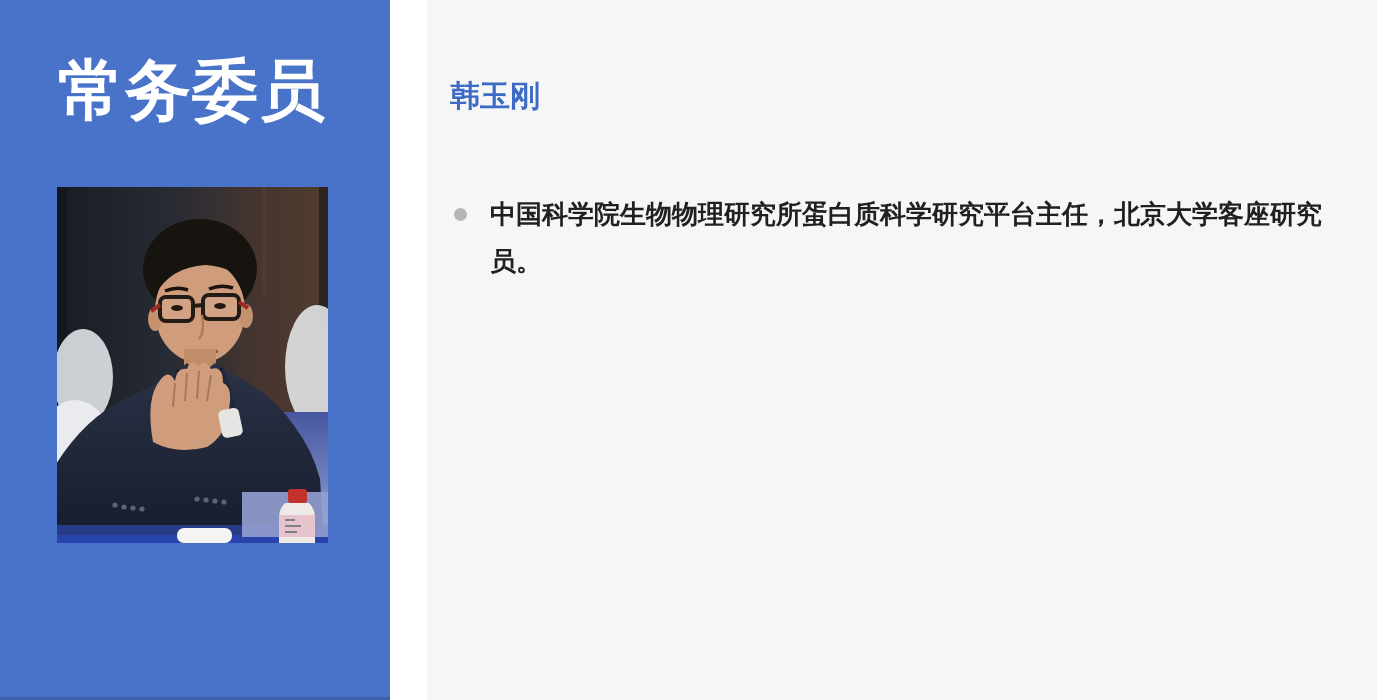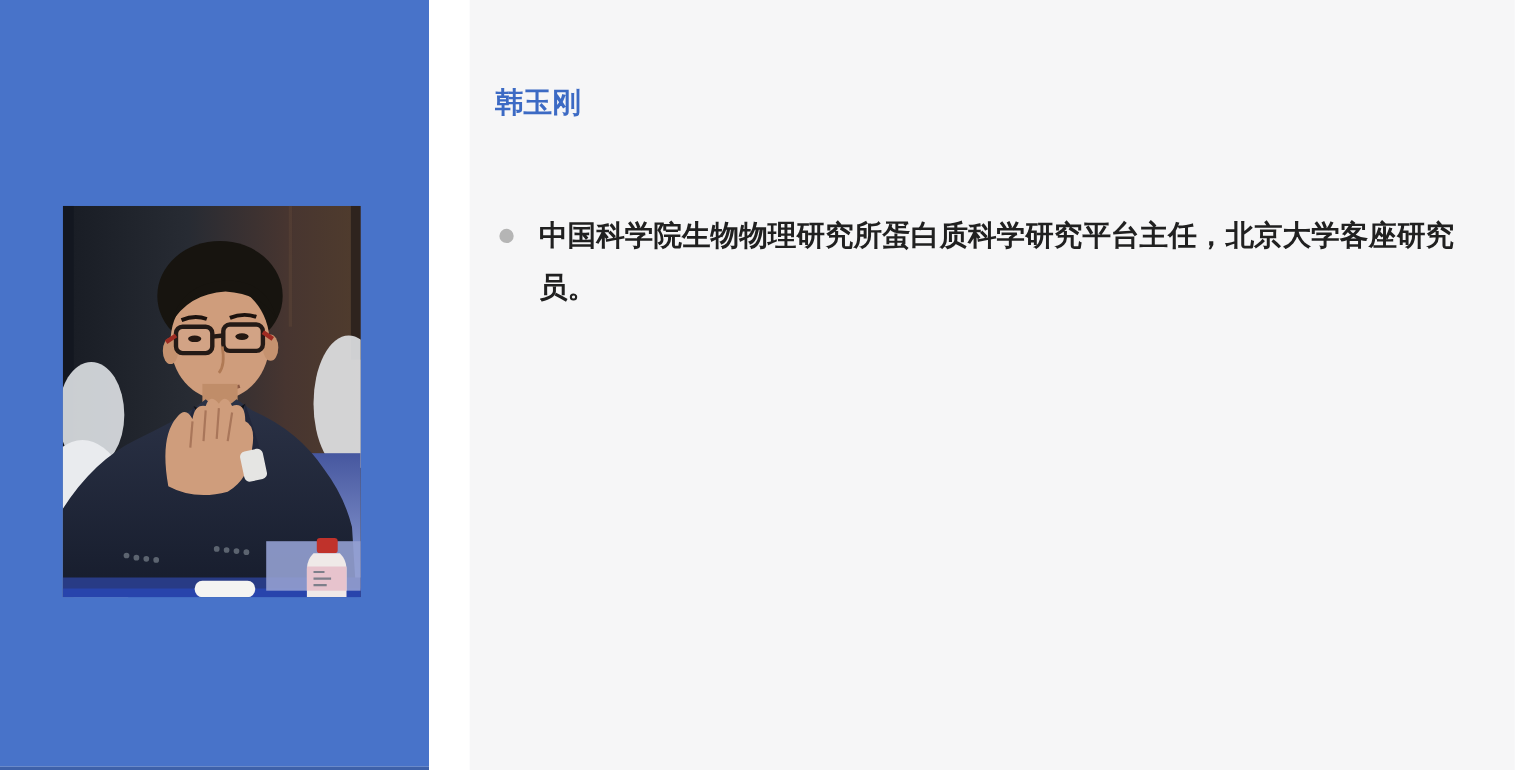--- a/index.html
+++ b/index.html
@@ -39,21 +39,21 @@
 
   
   .content {
     position: absolute; left: 427px; top: 0;
     width: 950px; height: 700px;
     background: var(--content-bg, #F6F6F7);
   }
   .member-name {
     position: absolute; left: 23px; top: 76px;
     margin: 0;
-    font-size: 26px; font-weight: bold;
+    font-size: 30px; font-weight: bold;
     color: var(--name-color, #3C6AC4);
     white-space: nowrap;
   }
   .bio-list {
     position: absolute; left: 0; top: 191px;
     margin: 0; padding: 0;
     list-style: none;
     width: 940px;
   }
   .bio-item { position: relative; padding-left: 63px; margin: 0 0 24px 0; }
@@ -70,20 +70,21 @@
     white-space: pre-line;
     text-align: justify; text-justify: inter-ideograph; font-weight: bold;
   }
 </style>
 </head>
 <body>
 
 <div class="slide">
 
   <aside class="sidebar">
+    <h1 class="sidebar-title">常务委员</h1>
 
     <div class="photo">
       <svg width="271" height="356" viewBox="0 0 271 356" xmlns="http://www.w3.org/2000/svg">
         <defs>
           <linearGradient id="bgGrad" x1="0" y1="0" x2="1" y2="0">
             <stop offset="0" stop-color="#181c24"></stop>
             <stop offset="0.42" stop-color="#272b33"></stop>
             <stop offset="0.75" stop-color="#473530"></stop>
             <stop offset="1" stop-color="#503c2d"></stop>
           </linearGradient>

